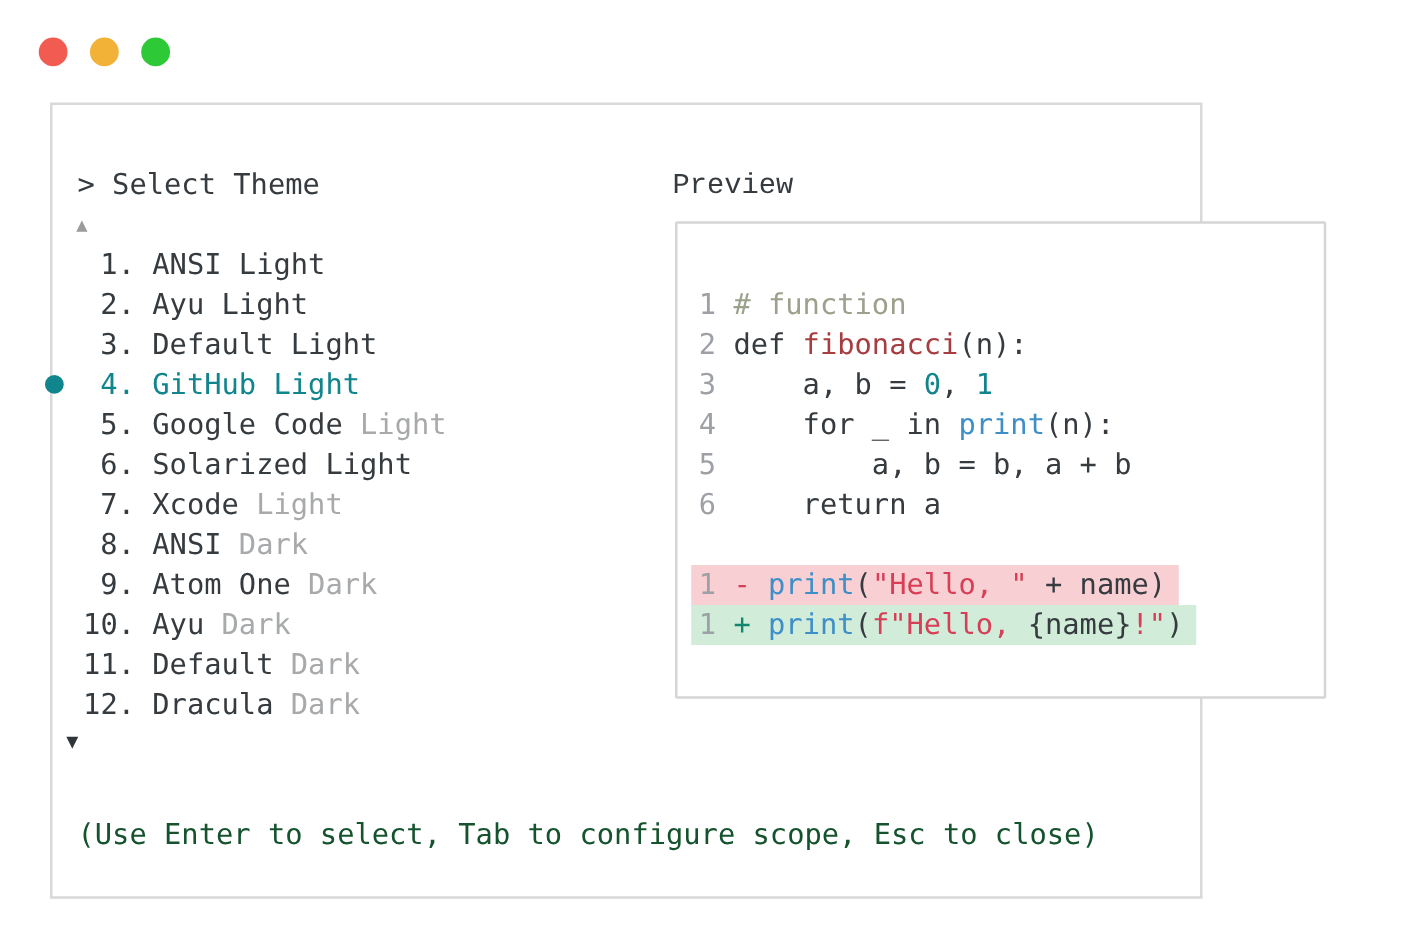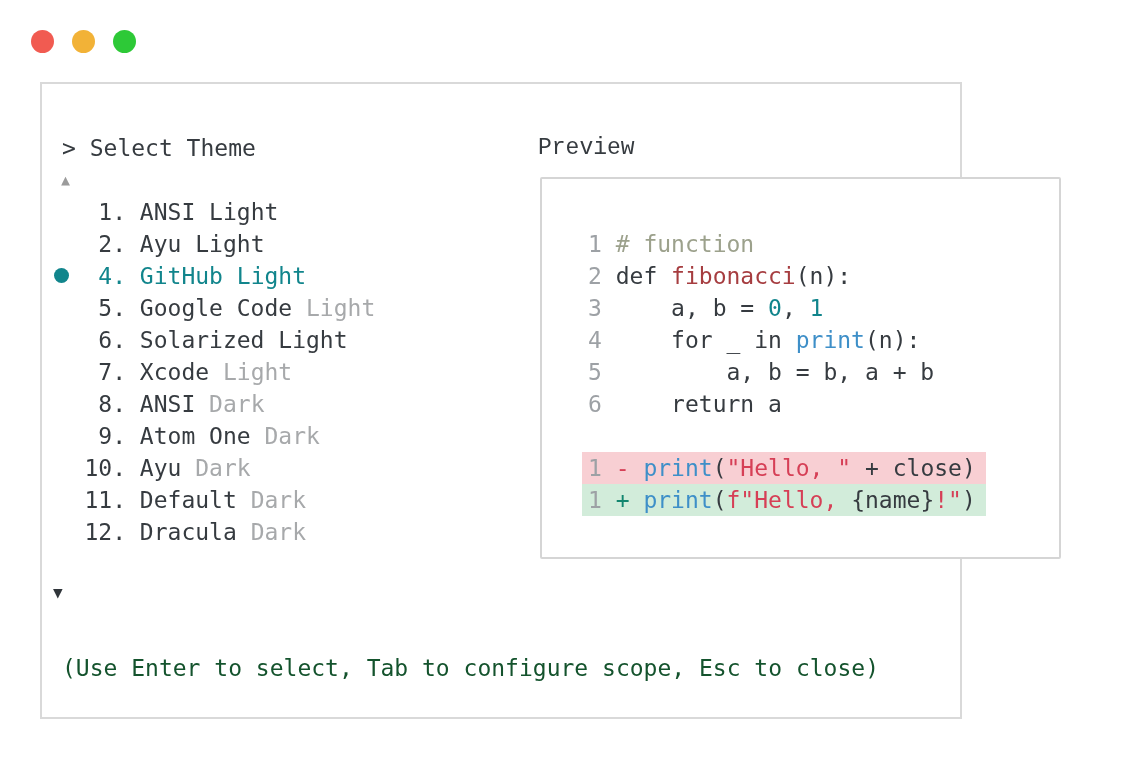--- a/index.html
+++ b/index.html
@@ -37,37 +37,37 @@
     border-radius: 0;
     background: #ffffff;
     padding-left: 22px;
   }
   .mono { font-size: 23px; line-height: 32px; white-space: pre; }
 
   .prompt { position: absolute; left: 20px; top: 48px; color: var(--c-text); }
   .arrow-up { position: absolute; left: 19px; top: 80px; height: 32px; line-height: 32px; font-size: 15px; color: #9b9b9b; }
   .arrow-down { position: absolute; left: 11px; top: 493px; height: 32px; line-height: 32px; font-size: 16px; color: #30353a; }
 
-  .theme-list { position: absolute; left: 20px; top: 112px; }
+  .theme-list { position: absolute; left: 2px; top: 112px; }
   .theme-row { position: relative; height: 32px; line-height: 32px; font-size: 23px; white-space: pre; cursor: default; }
   .theme-row .num { display: inline-block; width: 64px; text-align: right; }
   .theme-row .suffix-muted { color: var(--c-muted); }
   .theme-row.selected, .theme-row.selected .num { color: var(--c-teal); }
   .bullet { position: absolute; left: -8px; top: 8px; width: 15px; height: 15px; border-radius: 50%; background: var(--c-teal); }
 
   .preview-label { position: absolute; left: 496px; top: 48px; color: var(--c-text); font-family: Liberation Mono, monospace; }
   .preview-box {
     position: absolute; left: 498px; top: 93px;
     width: 521px; height: 382px;
     border: 2px solid #d5d5d5;
     border-radius: 2px;
     background: #ffffff;
   }
   .codewrap { position: absolute; left: 517px; top: 144px; }
-  .code-line { height: 32px; line-height: 32px; font-size: 23px; white-space: pre; margin-left: 29px; }
+  .code-line { height: 32px; line-height: 32px; font-size: 23px; white-space: pre; }
   .code-line .ln { color: var(--c-lineno); }
   .diff-block { margin-top: 32px; }
   .hl { display: inline-block; height: 32px; line-height: 32px; margin-left: -6px; padding: 0 10px 0 6px; }
   .hl-removed { background: var(--bg-removed); }
   .hl-added   { background: var(--bg-added); }
 
   .tok-default { color: var(--c-text); }
   .tok-comment { color: var(--c-comment); }
   .tok-func    { color: var(--c-func); }
   .tok-number  { color: var(--c-teal); }
@@ -86,20 +86,21 @@
 
 <div class="window">
 
   <div class="prompt mono">&gt; Select Theme</div>
 
   <div class="arrow-up">▲</div>
 
   <div class="theme-list" id="theme-list">
       <div class="theme-row"><span class="num">1.</span><span> ANSI </span><span class="">Light</span></div>
       <div class="theme-row"><span class="num">2.</span><span> Ayu </span><span class="">Light</span></div>
+      <div class="theme-row"><span class="num">3.</span><span> Default </span><span class="">Light</span></div>
       <div class="theme-row selected"><span class="bullet"></span><span class="num">4.</span><span> GitHub </span><span class="">Light</span></div>
       <div class="theme-row"><span class="num">5.</span><span> Google Code </span><span class="suffix-muted">Light</span></div>
       <div class="theme-row"><span class="num">6.</span><span> Solarized </span><span class="">Light</span></div>
       <div class="theme-row"><span class="num">7.</span><span> Xcode </span><span class="suffix-muted">Light</span></div>
       <div class="theme-row"><span class="num">8.</span><span> ANSI </span><span class="suffix-muted">Dark</span></div>
       <div class="theme-row"><span class="num">9.</span><span> Atom One </span><span class="suffix-muted">Dark</span></div>
       <div class="theme-row"><span class="num">10.</span><span> Ayu </span><span class="suffix-muted">Dark</span></div>
       <div class="theme-row"><span class="num">11.</span><span> Default </span><span class="suffix-muted">Dark</span></div>
       <div class="theme-row"><span class="num">12.</span><span> Dracula </span><span class="suffix-muted">Dark</span></div>
     </div>
@@ -111,20 +112,20 @@
   <div class="preview-box"></div>
 
   <div class="codewrap" id="codewrap">
       <div class="code-line"><span class="ln">1 </span><span class="tok-comment"># function</span></div>
       <div class="code-line"><span class="ln">2 </span><span class="tok-default">def </span><span class="tok-func">fibonacci</span><span class="tok-default">(n):</span></div>
       <div class="code-line"><span class="ln">3 </span><span class="tok-default">    a, b = </span><span class="tok-number">0</span><span class="tok-default">, </span><span class="tok-number">1</span></div>
       <div class="code-line"><span class="ln">4 </span><span class="tok-default">    for _ in </span><span class="tok-builtin">print</span><span class="tok-default">(n):</span></div>
       <div class="code-line"><span class="ln">5 </span><span class="tok-default">        a, b = b, a + b</span></div>
       <div class="code-line"><span class="ln">6 </span><span class="tok-default">    return a</span></div>
       <div class="diff-block">
-        <div class="code-line"><span class="hl hl-removed"><span class="ln">1 </span><span class="tok-string">- </span><span class="tok-builtin">print</span><span class="tok-default">(</span><span class="tok-string">"Hello, "</span><span class="tok-default"> + close)</span></span></div>
+        <div class="code-line"><span class="hl hl-removed"><span class="ln">1 </span><span class="tok-string">- </span><span class="tok-builtin">print</span><span class="tok-default">(</span><span class="tok-string">"Hello, "</span><span class="tok-default"> + name)</span></span></div>
         <div class="code-line"><span class="hl hl-added"><span class="ln">1 </span><span class="tok-added">+ </span><span class="tok-builtin">print</span><span class="tok-default">(</span><span class="tok-string">f"Hello, </span><span class="tok-default">{name}</span><span class="tok-string">!"</span><span class="tok-default">)</span></span></div>
       </div>
     </div>
 
   <div class="hint mono">(Use Enter to select, Tab to configure scope, Esc to close)</div>
 
 </div>
 
 </body></html>

